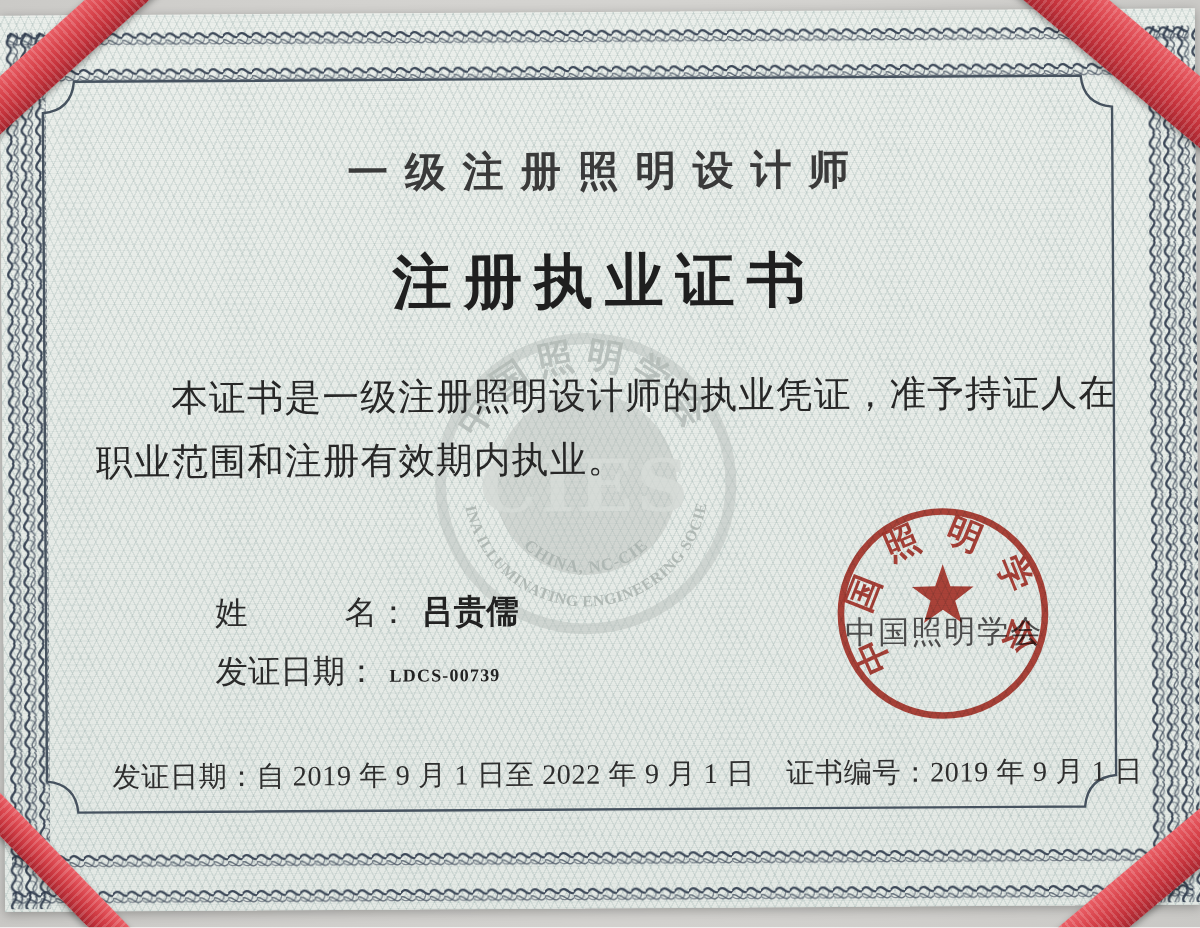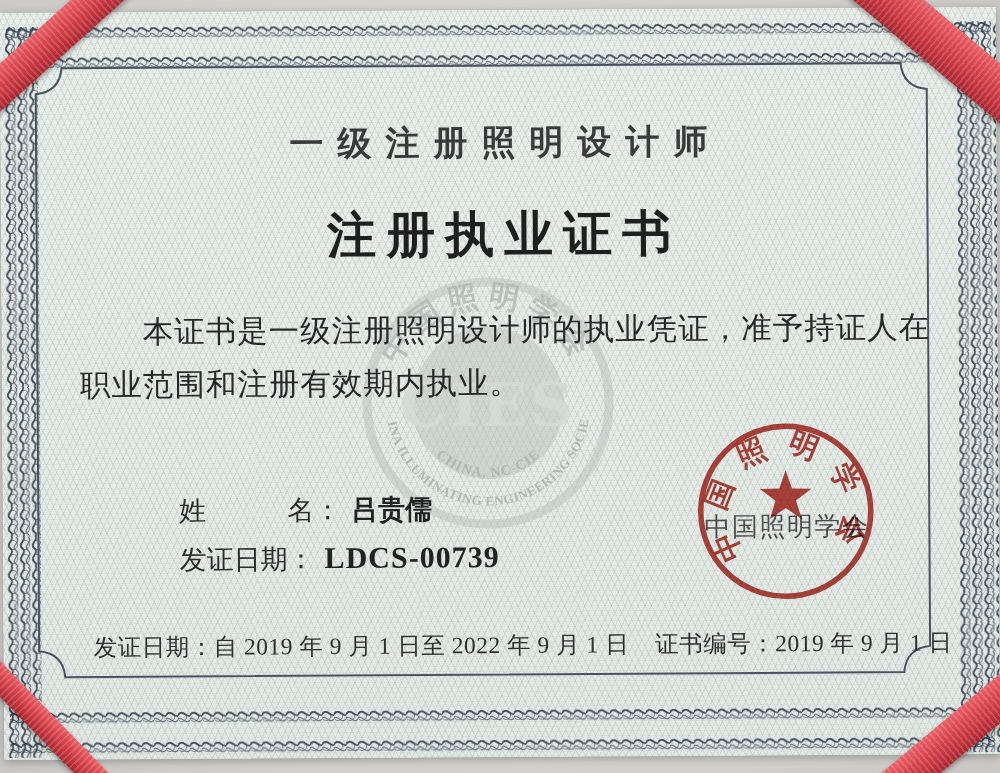--- a/index.html
+++ b/index.html
@@ -47,21 +47,21 @@
   .body-par { left:78px; top:294px; width:850px; font-size:30.5px; line-height:53px;
     letter-spacing:1px; color:#272727; }
   .body-par .line { white-space:nowrap; }
   .body-par .line.indent { text-indent:63px; }
 
   .field-row { left:116px; font-size:27px; color:#2b2b2b; white-space:pre; }
   .row-name   { top:450px; }
   .row-certno { top:499px; }
   .field-label { white-space:pre;padding-left:20px; }
   .field-value { font-weight:bold; margin-left:10px; color:#222; }
-  .certno-value { font-size:30px; letter-spacing:1px; font-family:"Liberation Serif","DejaVu Serif",serif; }
+  .certno-value { font-size:15px; letter-spacing:1px; font-family:"Liberation Serif","DejaVu Serif",serif; }
 
   .authority {
     left:658px; top:501px; width:252px; text-align:center;
     font-size:26px; letter-spacing:1.5px; color:#4c4c4c; z-index:4; white-space:nowrap;
   }
 
   .footer-row {
     left:90px; top:619px; width:830px; font-size:23.5px; color:#2e2e2e;
     white-space:nowrap; letter-spacing:.5px;
   }

